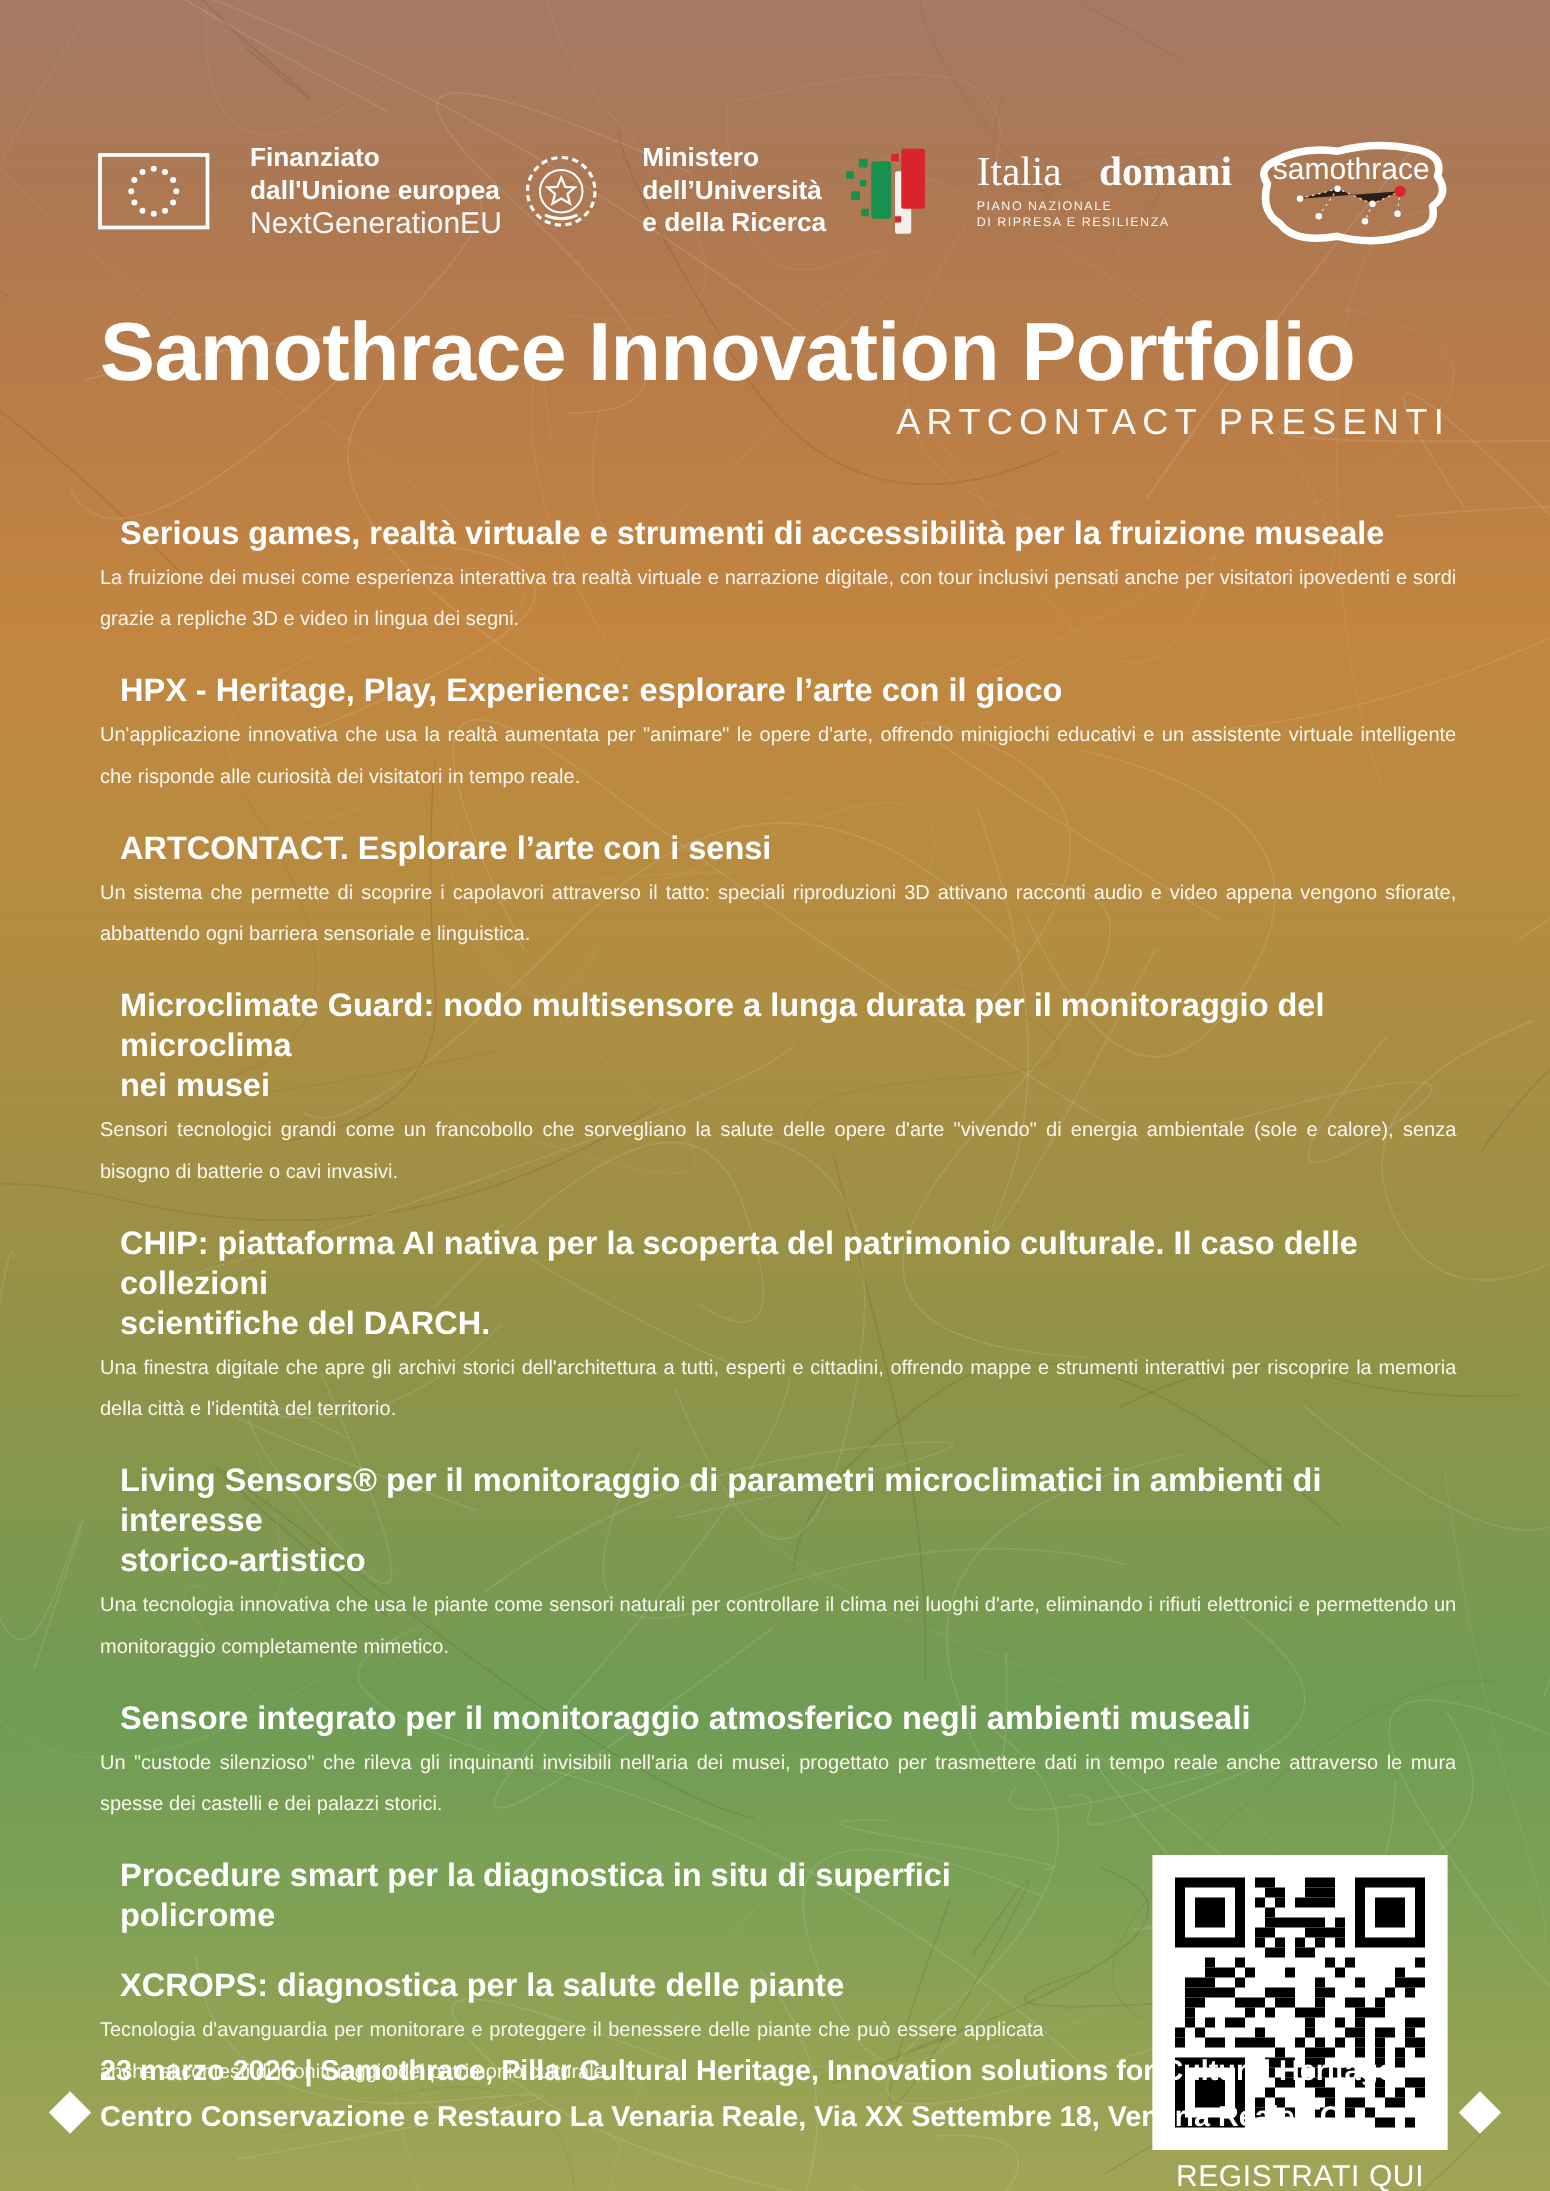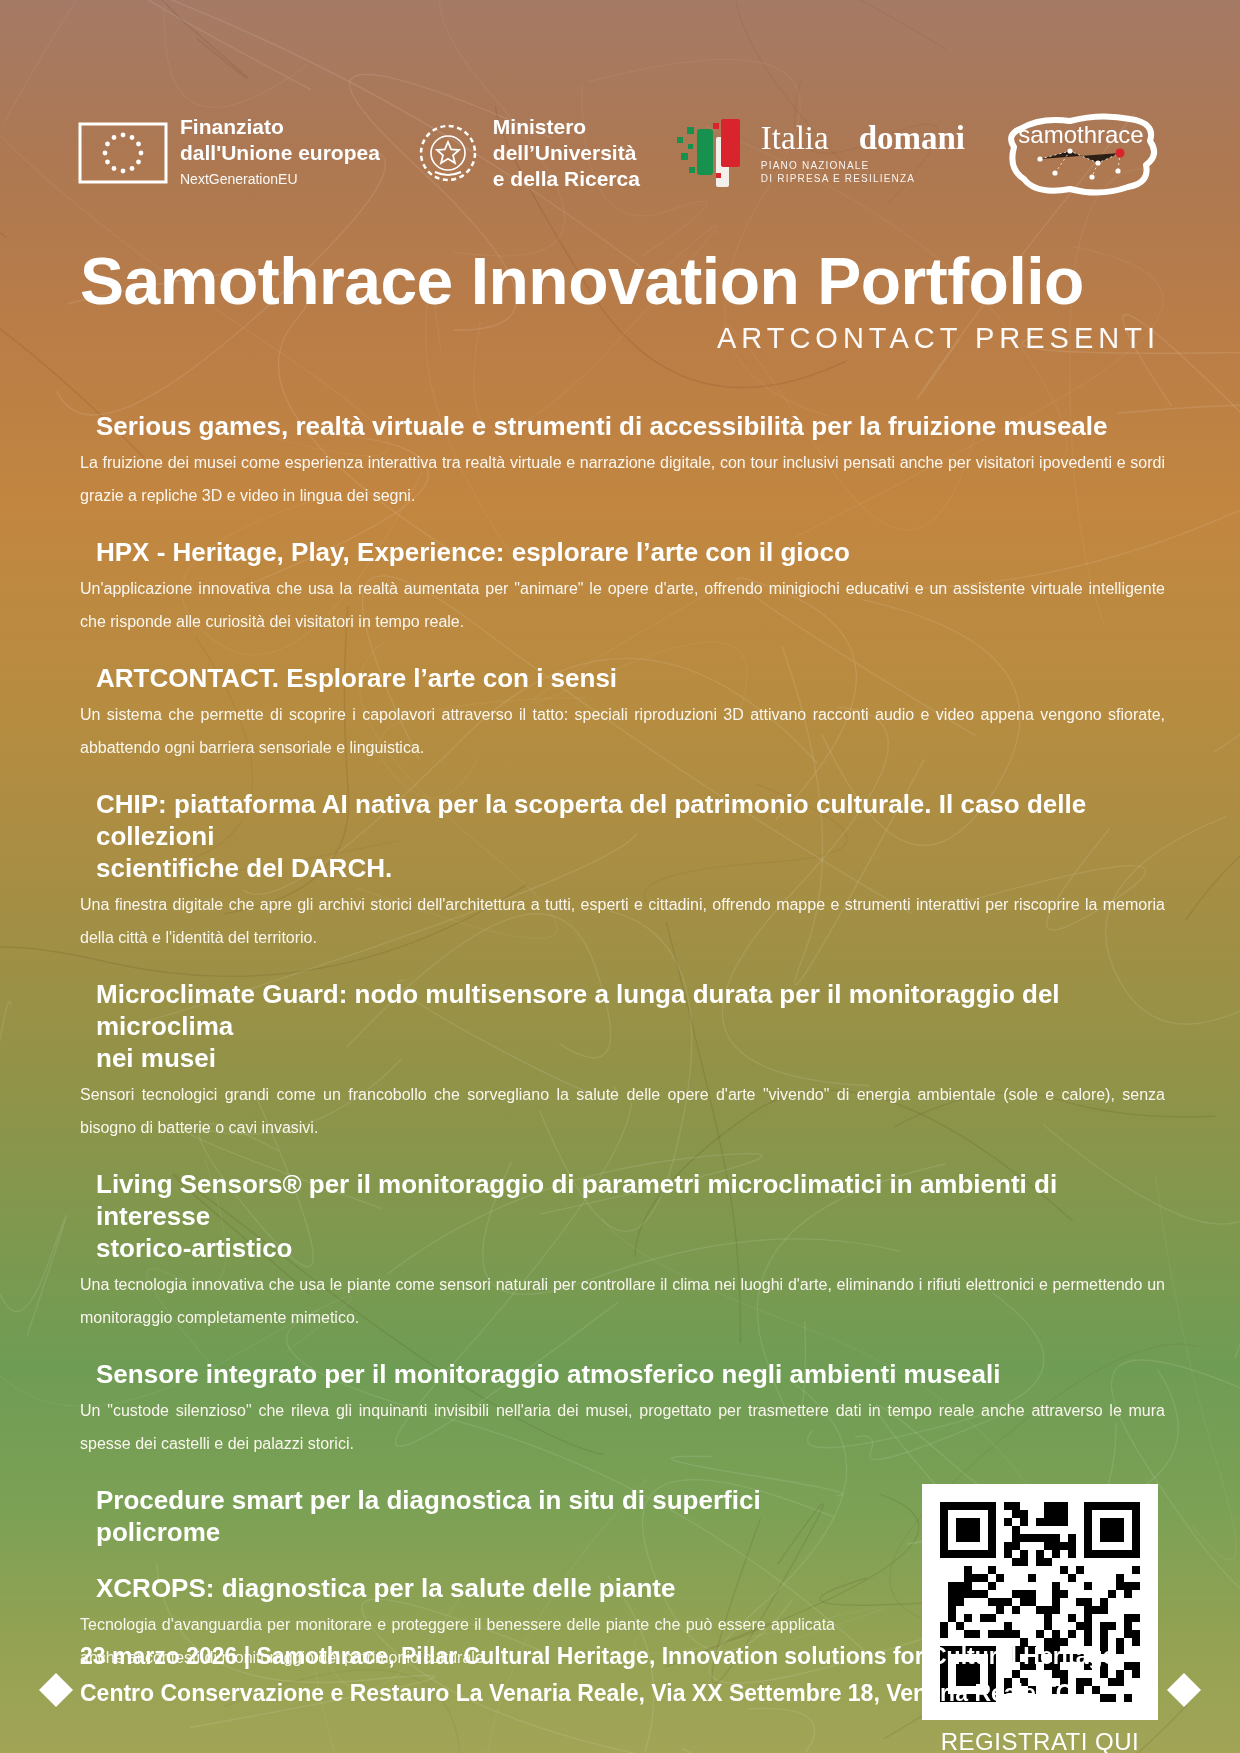--- a/index.html
+++ b/index.html
@@ -12,23 +12,23 @@
     background:linear-gradient(180deg,
       #a57a66 0%, #ad7852 9%, #ba7d47 19%, #c28640 29%,
       #b78c40 40%, #a78e44 50%, #949247 60%, #7f984e 70%,
       #6f9c54 78%, #7ba155 86%, #95a253 94%, #a2a456 100%);
   }
   .texture{position:absolute;inset:0;pointer-events:none;}
 
   
   .logos{position:absolute;top:108px;left:78px;right:78px;height:90px;
          display:flex;justify-content:space-between;align-items:center;}
-  .logo{display:flex;align-items:center;gap:12px;}
+  .logo{display:flex;align-items:center;gap:32px;}
   .eu-text .b{font-weight:bold;font-size:21px;line-height:26px;}
-  .eu-text .r{font-size:14px;line-height:26px;opacity:.95;}
+  .eu-text .r{font-size:24px;line-height:26px;opacity:.95;}
   .min-text .b{font-weight:bold;font-size:21px;line-height:26px;}
   .ita-text .name{font-family:"Liberation Serif", serif;font-size:33px;line-height:34px;}
   .ita-text .name .bold{font-weight:bold;margin-left:30px;}
   .ita-text .sub{font-size:10px;letter-spacing:1.2px;line-height:13px;opacity:.92;margin-top:4px;}
 
   
   .title-block{position:absolute;left:80px;right:80px;top:252px;}
   .main-title{font-size:66px;font-weight:bold;letter-spacing:-0.5px;line-height:58px;}
   .subtitle{text-align:right;font-size:29px;font-weight:300;letter-spacing:5px;margin-top:12px;opacity:.97;}
 
@@ -260,29 +260,29 @@
       <h2>HPX - Heritage, Play, Experience: esplorare l’arte con il gioco</h2>
       <p>Un'applicazione innovativa che usa la realtà aumentata per "animare" le opere d'arte, offrendo minigiochi educativi e un assistente virtuale intelligente che risponde alle curiosità dei visitatori in tempo reale.</p>
     </div>
 
     <div class="section">
       <h2>ARTCONTACT. Esplorare l’arte con i sensi</h2>
       <p>Un sistema che permette di scoprire i capolavori attraverso il tatto: speciali riproduzioni 3D attivano racconti audio e video appena vengono sfiorate, abbattendo ogni barriera sensoriale e linguistica.</p>
     </div>
 
     <div class="section">
+      <h2>Microclimate Guard: nodo multisensore a lunga durata per il monitoraggio del microclima
+nei musei</h2>
+      <p>Sensori tecnologici grandi come un francobollo che sorvegliano la salute delle opere d'arte "vivendo" di energia ambientale (sole e calore), senza bisogno di batterie o cavi invasivi.</p>
+    </div>
+
+    <div class="section">
       <h2>CHIP: piattaforma AI nativa per la scoperta del patrimonio culturale. Il caso delle collezioni
 scientifiche del DARCH.</h2>
       <p>Una finestra digitale che apre gli archivi storici dell'architettura a tutti, esperti e cittadini, offrendo mappe e strumenti interattivi per riscoprire la memoria della città e l'identità del territorio.</p>
-    </div>
-
-    <div class="section">
-      <h2>Microclimate Guard: nodo multisensore a lunga durata per il monitoraggio del microclima
-nei musei</h2>
-      <p>Sensori tecnologici grandi come un francobollo che sorvegliano la salute delle opere d'arte "vivendo" di energia ambientale (sole e calore), senza bisogno di batterie o cavi invasivi.</p>
     </div>
 
     <div class="section">
       <h2>Living Sensors® per il monitoraggio di parametri microclimatici in ambienti di interesse
 storico-artistico</h2>
       <p>Una tecnologia innovativa che usa le piante come sensori naturali per controllare il clima nei luoghi d'arte, eliminando i rifiuti elettronici e permettendo un monitoraggio completamente mimetico.</p>
     </div>
 
     <div class="section">
       <h2>Sensore integrato per il monitoraggio atmosferico negli ambienti museali</h2>

